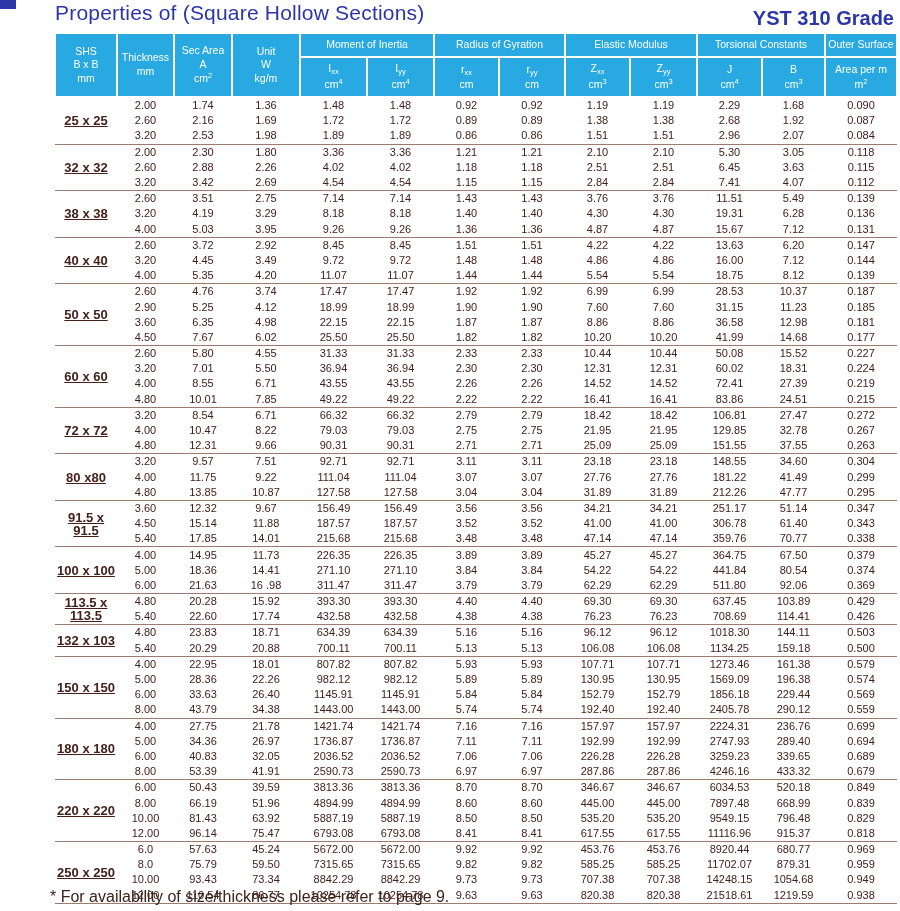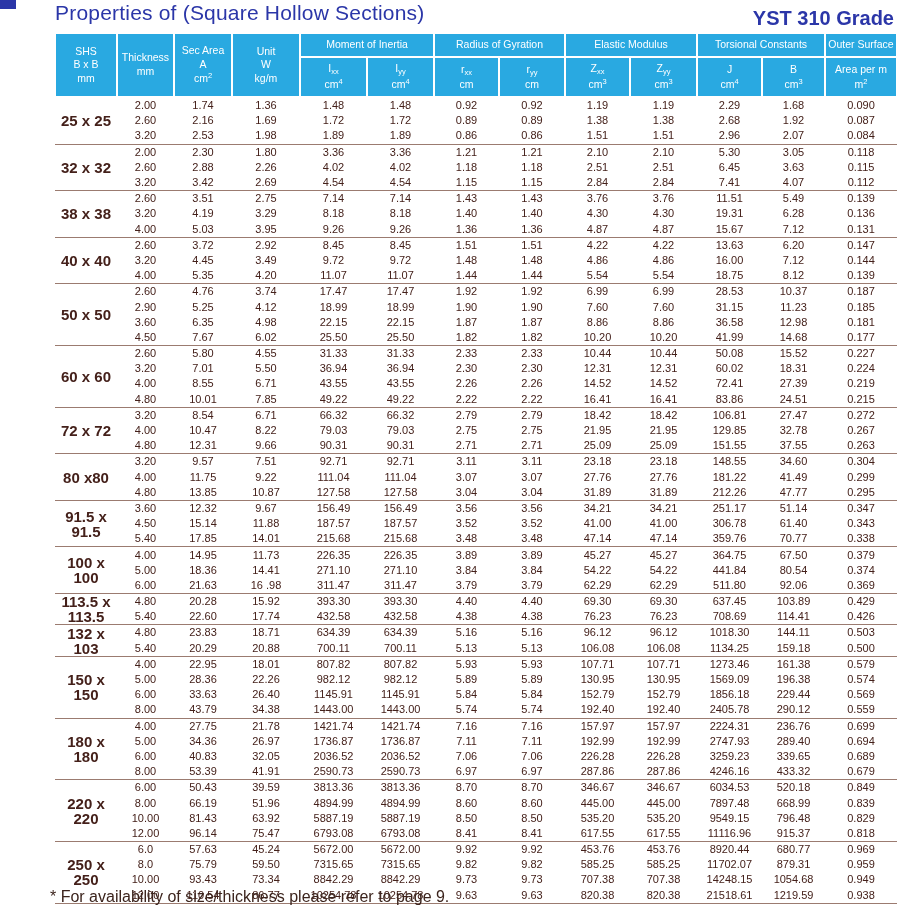--- a/index.html
+++ b/index.html
@@ -38,22 +38,23 @@
   thead tr.group-row th { height:20px; font-size:10.5px; }
   thead tr.sub-row th { height:36px; }
   thead sub { font-size:7.5px; vertical-align:-2px; }
   thead sup { font-size:7.5px; vertical-align:4px; }
   tbody td {
     text-align:center; vertical-align:middle;
     height:15.2px; padding:0;
     font-size:11px; color:#44201a; line-height:1;
   }
   tbody td.size-cell {
-    font-weight:bold; font-size:15px;
+    font-weight:bold; font-size:13px;
     border-bottom:1px solid #9b7b70;
+    text-decoration:underline;
   }
   tbody tr.group-end td { border-bottom:1px solid #9b7b70; }
   .footnote {
     position:absolute; left:50px; top:888px;
     font-size:16px; color:#3c241d;
   }
 </style>
 </head>
 <body>
 

